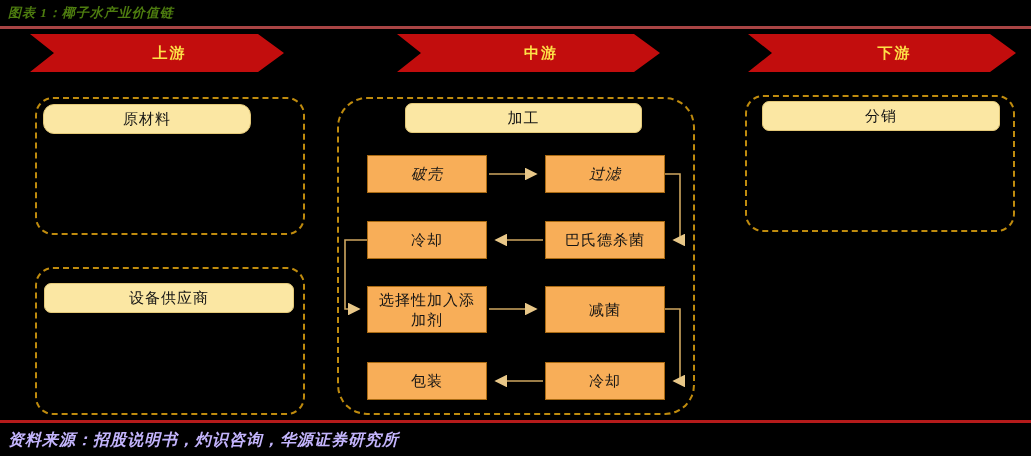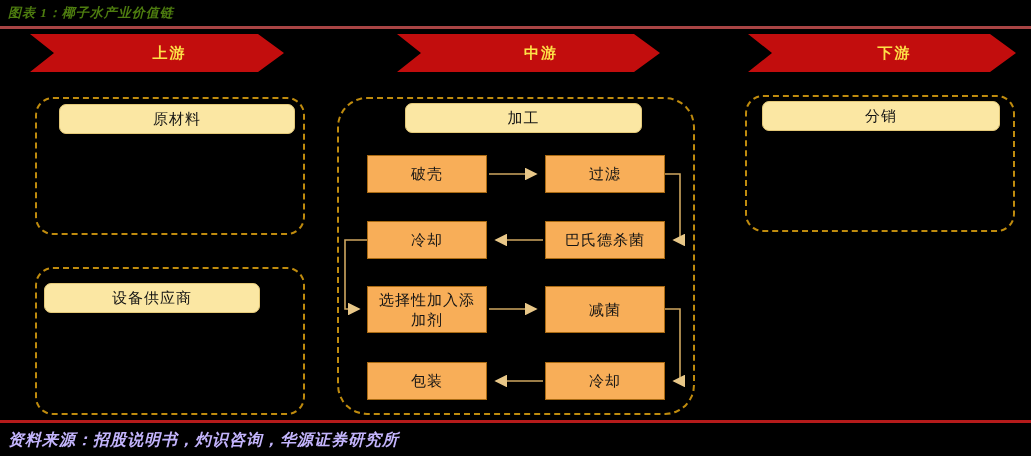--- a/index.html
+++ b/index.html
@@ -64,21 +64,21 @@
     background:#f8ae58;
     border:1px solid #a96a12;
     box-sizing:border-box;
     display:flex;align-items:center;justify-content:center;
     text-align:center;
     color:#141414;font-size:15px;line-height:1.3;letter-spacing:1px;
     padding:0 6px;
   }
   .col-a{left:367px;width:120px;}
   .col-b{left:545px;width:120px;}
-  .row-1{top:155px;height:38px;}
+  .row-1{top:155px;height:38px;font-style:italic;}
   .row-2{top:221px;height:38px;}
   .row-3{top:286px;height:47px;}
   .row-4{top:362px;height:38px;}
   .connector-layer{
     position:absolute;left:337px;top:97px;width:358px;height:322px;
     pointer-events:none;
   }
 </style>
 </head>
 <body>
@@ -92,24 +92,24 @@
     <span>上游</span>
   </div>
   <div class="banner banner-midstream">
     <span>中游</span>
   </div>
   <div class="banner banner-downstream">
     <span>下游</span>
   </div>
 
   <div class="dashed-box" style="left:35px;top:97px;width:270px;height:138px;">
-    <div class="group-header" style="left:22px;top:5px;width:236px;">原材料</div>
+    <div class="group-header" style="left:6px;top:5px;width:208px;border-radius:11px;">原材料</div>
   </div>
   <div class="dashed-box" style="left:35px;top:267px;width:270px;height:148px;">
-    <div class="group-header" style="left:7px;top:14px;width:216px;text-align:right;">设备供应商</div>
+    <div class="group-header" style="left:7px;top:14px;width:250px;text-align:right;">设备供应商</div>
   </div>
 
   <div class="dashed-box mid" style="left:337px;top:97px;width:358px;height:318px;">
     <div class="group-header" style="left:66px;top:4px;width:237px;">加工</div>
   </div>
 
   <div class="process-box col-a row-1">破壳</div>
   <div class="process-box col-b row-1">过滤</div>
   <div class="process-box col-a row-2">冷却</div>
   <div class="process-box col-b row-2">巴氏德杀菌</div>

